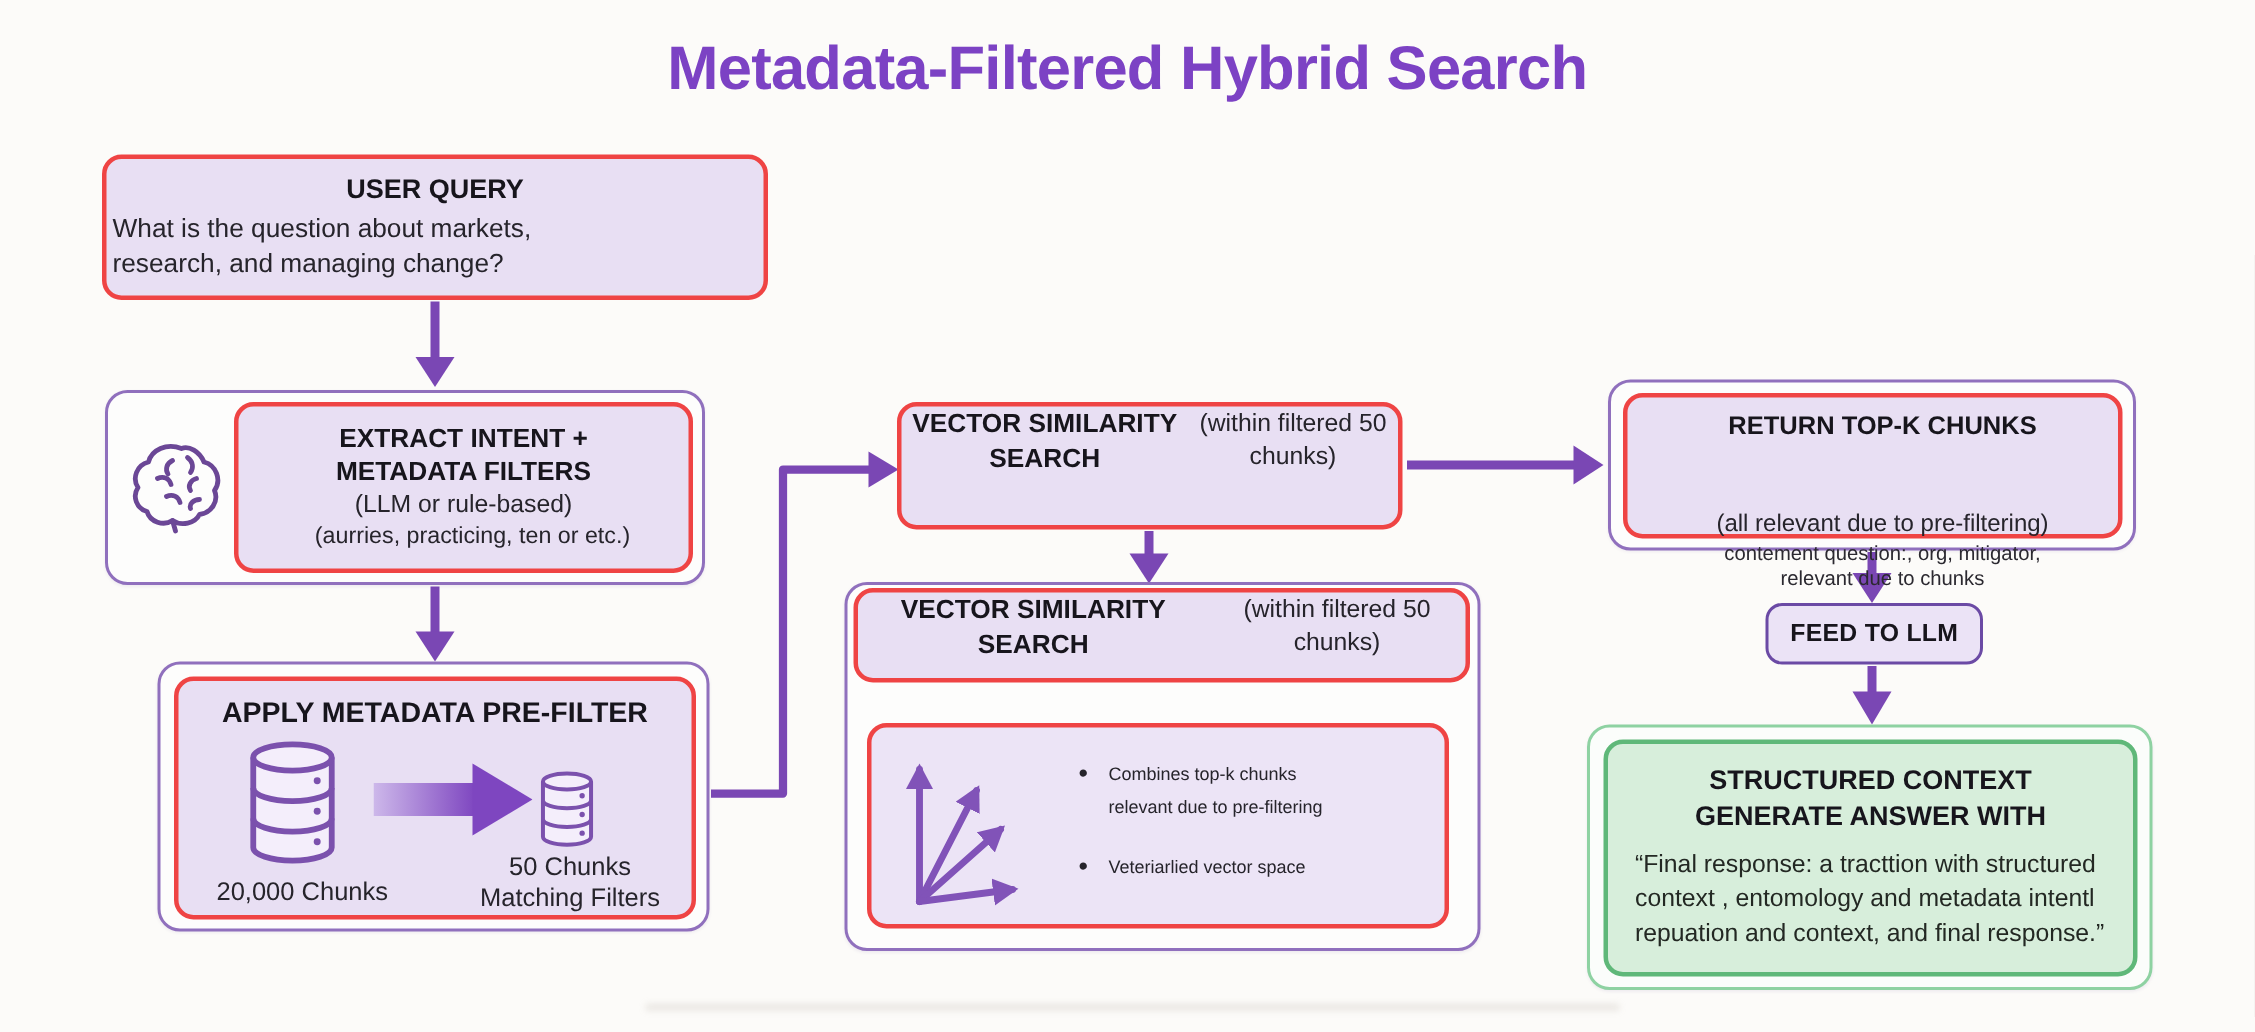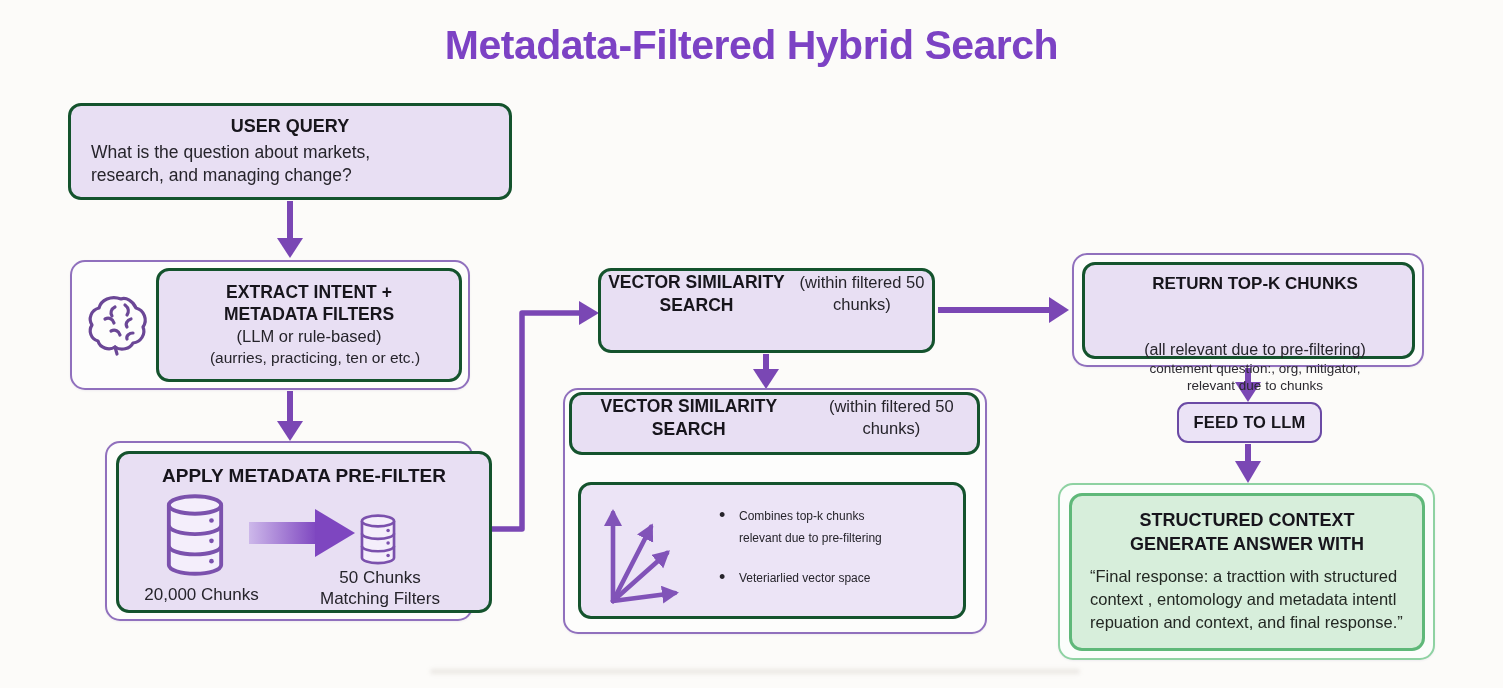--- a/index.html
+++ b/index.html
@@ -10,38 +10,38 @@
 
   #diagram-title{
     position:absolute;left:0;right:0;top:22px;margin:0;
     text-align:center;font-size:41px;font-weight:700;letter-spacing:-0.5px;
     color:#7c42c4;
   }
 
   
   .node{
     position:absolute;box-sizing:border-box;
-    background:#e8dff3;border:3px solid #14532d;border-radius:13px;
+    background:#e8dff3;border:3px solid #ef4444;border-radius:13px;
     color:#1c1a21;
   }
   .outer{
     position:absolute;box-sizing:border-box;
     background:#fdfdfc;border:2.5px solid #9070bd;border-radius:15px;
     box-shadow:0 1px 2px rgba(90,60,140,0.08);
   }
   .outer.green{border-color:#8ed2a2;background:#fbfdfb;}
   .node.green{background:#d7eedb;border-color:#5fb879;}
 
   .node-title{font-weight:700;text-align:center;color:#17151c;}
   .node-sub{text-align:center;color:#26242b;}
 
   
   #user-query{padding-top:10px;}
   #user-query .node-title{font-size:18px;margin-bottom:4px;}
-  #user-query .uq-body{font-size:17.5px;line-height:23px;color:#26242b;padding-left:20px;text-align:left;}
+  #user-query .uq-body{font-size:17.5px;line-height:23px;color:#26242b;padding-left:4px;text-align:left;}
 
   
   #extract-inner{padding-top:10px;}
   #extract-inner .t{font-size:17.5px;line-height:22px;}
   #extract-inner .s1{font-size:16.5px;line-height:22px;}
   #extract-inner .s2{font-size:15.5px;line-height:21px;margin-left:12px;}
 
   
   #apply-inner .node-title{font-size:19px;margin-top:11px;}
   .apply-label{position:absolute;font-size:17px;line-height:21px;text-align:center;color:#26242b;}
@@ -148,21 +148,21 @@
     </svg>
     <div class="node abs" id="extract-inner" style="left:84px;top:6px;width:306px;height:114px;">
       <div class="node-title t">EXTRACT INTENT +</div>
       <div class="node-title t">METADATA FILTERS</div>
       <div class="node-sub s1">(LLM or rule-based)</div>
       <div class="node-sub s2">(aurries, practicing, ten or etc.)</div>
     </div>
   </div>
 
   <div class="outer" id="apply-outer" style="left:105px;top:441px;width:368px;height:180px;">
-    <div class="node abs" id="apply-inner" style="left:9px;top:8px;width:376px;height:162px;">
+    <div class="node abs" id="apply-inner" style="left:9px;top:8px;width:348px;height:162px;">
       <div class="node-title">APPLY METADATA PRE-FILTER</div>
 
       <svg class="abs" style="left:45px;top:40px;" width="62" height="84" viewBox="0 0 64 84">
         <g stroke="#7b51ad" stroke-width="4" fill="#f4eefb">
           <path d="M5 10 V72 a27 9 0 0 0 54 0 V10"></path>
           <ellipse cx="32" cy="10" rx="27" ry="9"></ellipse>
           <path d="M5 31 a27 9 0 0 0 54 0" fill="none"></path>
           <path d="M5 52 a27 9 0 0 0 54 0" fill="none"></path>
         </g>
         <g fill="#7b51ad">

